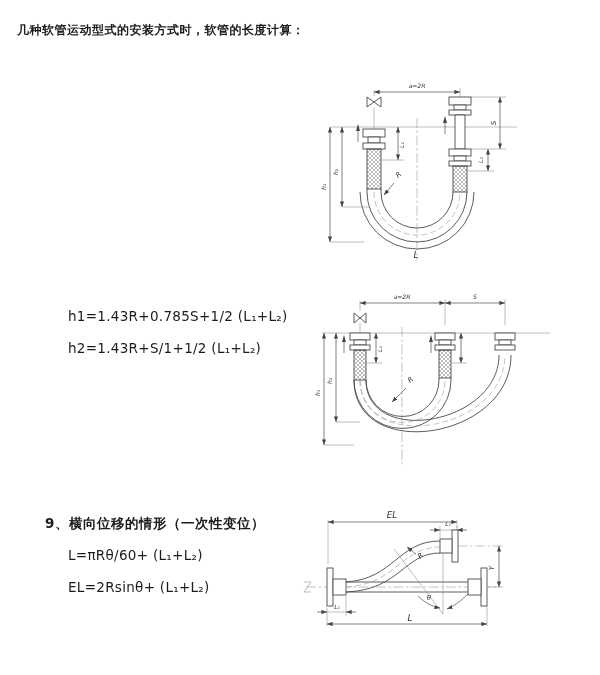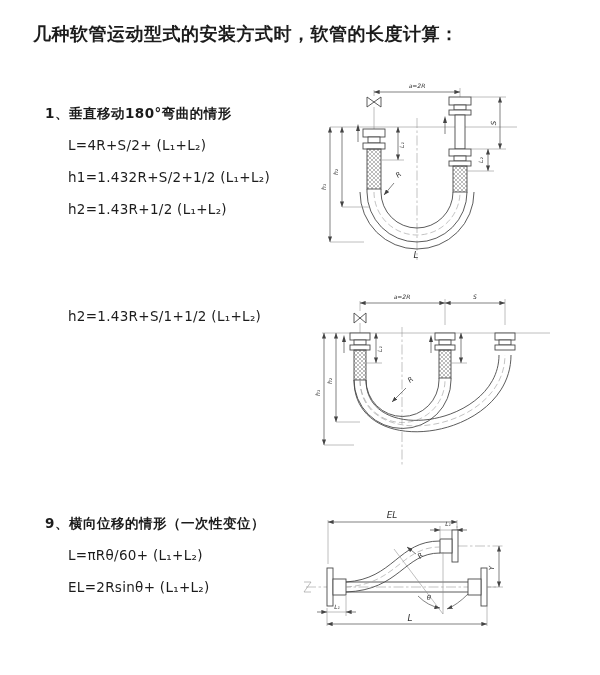--- a/index.html
+++ b/index.html
@@ -2,22 +2,22 @@
 <html><head>
 <meta charset="utf-8">
 <style>
   html,body { margin:0; padding:0; background:#ffffff; }
   .page {
     position:relative; width:600px; height:675px; background:#ffffff;
     font-family:"DejaVu Sans","Liberation Sans",sans-serif; color:#1c1c1c;
     overflow:hidden;
   }
   .title {
-    position:absolute; left:33px; top:22px;
-    font-size:18px; font-weight:bold; letter-spacing:.5px;
+    position:absolute; left:17px; top:22px;
+    font-size:12px; font-weight:bold; letter-spacing:.5px;
   }
   .sec { position:absolute; left:45px; width:275px; }
   #sec1 { top:105px; } #sec2 { top:308px; } #sec3 { top:515px; }
   .sec h2 { font-size:13.5px; font-weight:bold; margin:0 0 14px 0; letter-spacing:.5px; }
   .sec .f { margin:0 0 16px 23px; font-size:13.5px; letter-spacing:.3px; white-space:nowrap; }
   .diagram { position:absolute; }
   #d1 { left:312px; top:72px; } #d2 { left:310px; top:285px; } #d3 { left:300px; top:502px;text-decoration:underline; }
   svg { display:block; }
   svg text { font-family:"DejaVu Sans",sans-serif; fill:#333; }
   .ln   { stroke:#4a4a4a; stroke-width:.9; fill:none; }
@@ -32,26 +32,20 @@
   .lbls { font-size:6px; font-style:italic; }
   .lblb { font-size:9px; font-style:italic; }
 </style>
 </head>
 <body>
 
 <div class="page">
 
   <div class="title">几种软管运动型式的安装方式时，软管的长度计算：</div>
 
-  <div class="sec" id="sec1">
-    <h2>1、垂直移动180°弯曲的情形</h2>
-    <p class="f">L=4R+S/2+ (L₁+L₂)</p>
-    <p class="f">h1=1.432R+S/2+1/2 (L₁+L₂)</p>
-    <p class="f">h2=1.43R+1/2 (L₁+L₂)</p>
-  </div>
 
   <div class="diagram" id="d1">
     <svg width="288" height="195" viewBox="0 0 288 195">
       <defs>
         <pattern id="braid1" width="4" height="4" patternUnits="userSpaceOnUse">
           <path d="M0,4 L4,0 M0,0 L4,4" stroke="#6a6a6a" stroke-width="0.45"></path>
         </pattern>
         <marker id="ar1" markerWidth="9" markerHeight="6" refX="8" refY="3" orient="auto-start-reverse">
           <path d="M0,0 L8,3 L0,6 Z" fill="#444"></path>
         </marker>
@@ -122,20 +116,21 @@
       <text class="lbl" x="184" y="51" text-anchor="middle" transform="rotate(-90 184 51)">S</text>
       <line class="dim" x1="176" y1="77" x2="176" y2="99" marker-start="url(#ar1)" marker-end="url(#ar1)"></line>
       <path class="thin" d="M155,99 H182"></path>
       <text class="lbls" x="171" y="88" text-anchor="middle" transform="rotate(-90 171 88)">L₂</text>
 
       <text class="lblb" x="104" y="186" text-anchor="middle">L</text>
     </svg>
   </div>
 
   <div class="sec" id="sec2">
+    <p class="f">h1=1.43R+0.785S+1/2 (L₁+L₂)</p>
     <p class="f">h2=1.43R+S/1+1/2 (L₁+L₂)</p>
   </div>
 
   <div class="diagram" id="d2">
     <svg width="290" height="185" viewBox="0 0 290 185">
       <defs>
         <pattern id="braid2" width="4" height="4" patternUnits="userSpaceOnUse">
           <path d="M0,4 L4,0 M0,0 L4,4" stroke="#6a6a6a" stroke-width="0.45"></path>
         </pattern>
         <marker id="ar2" markerWidth="9" markerHeight="6" refX="8" refY="3" orient="auto-start-reverse">

